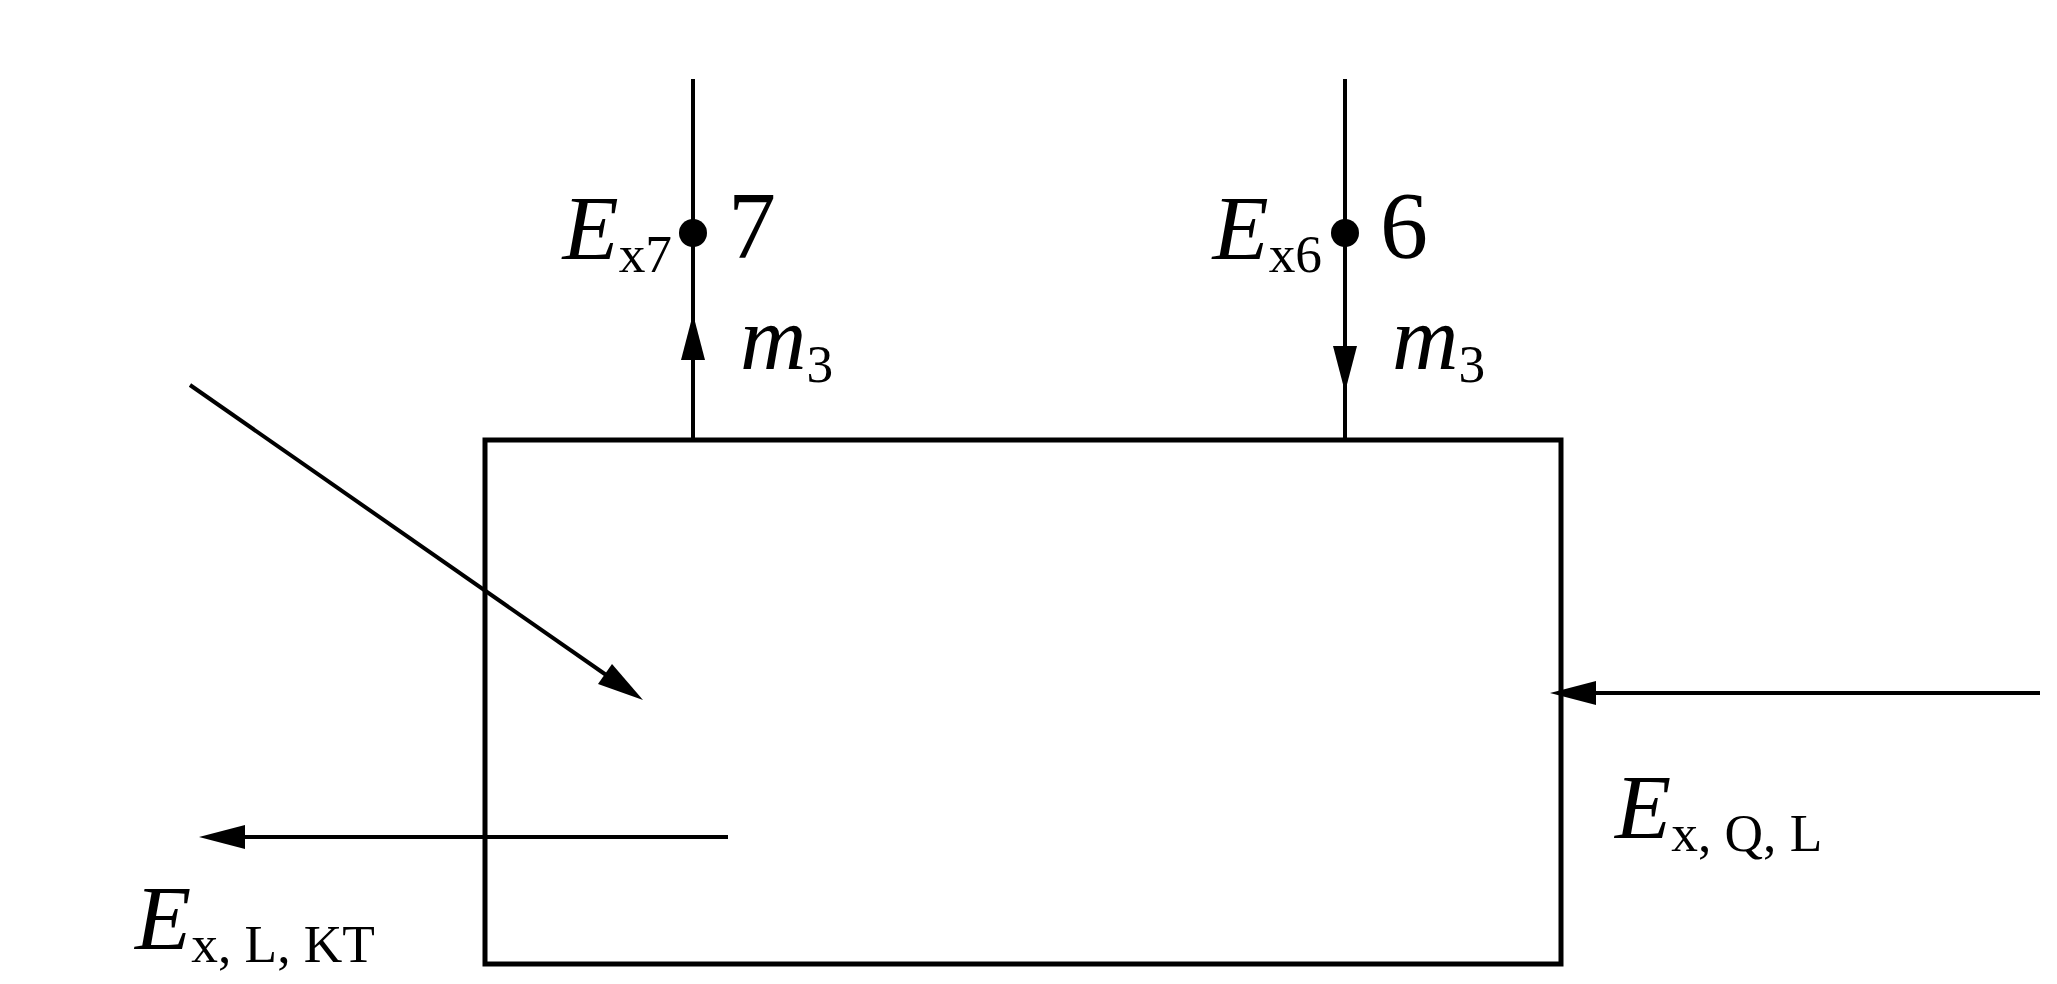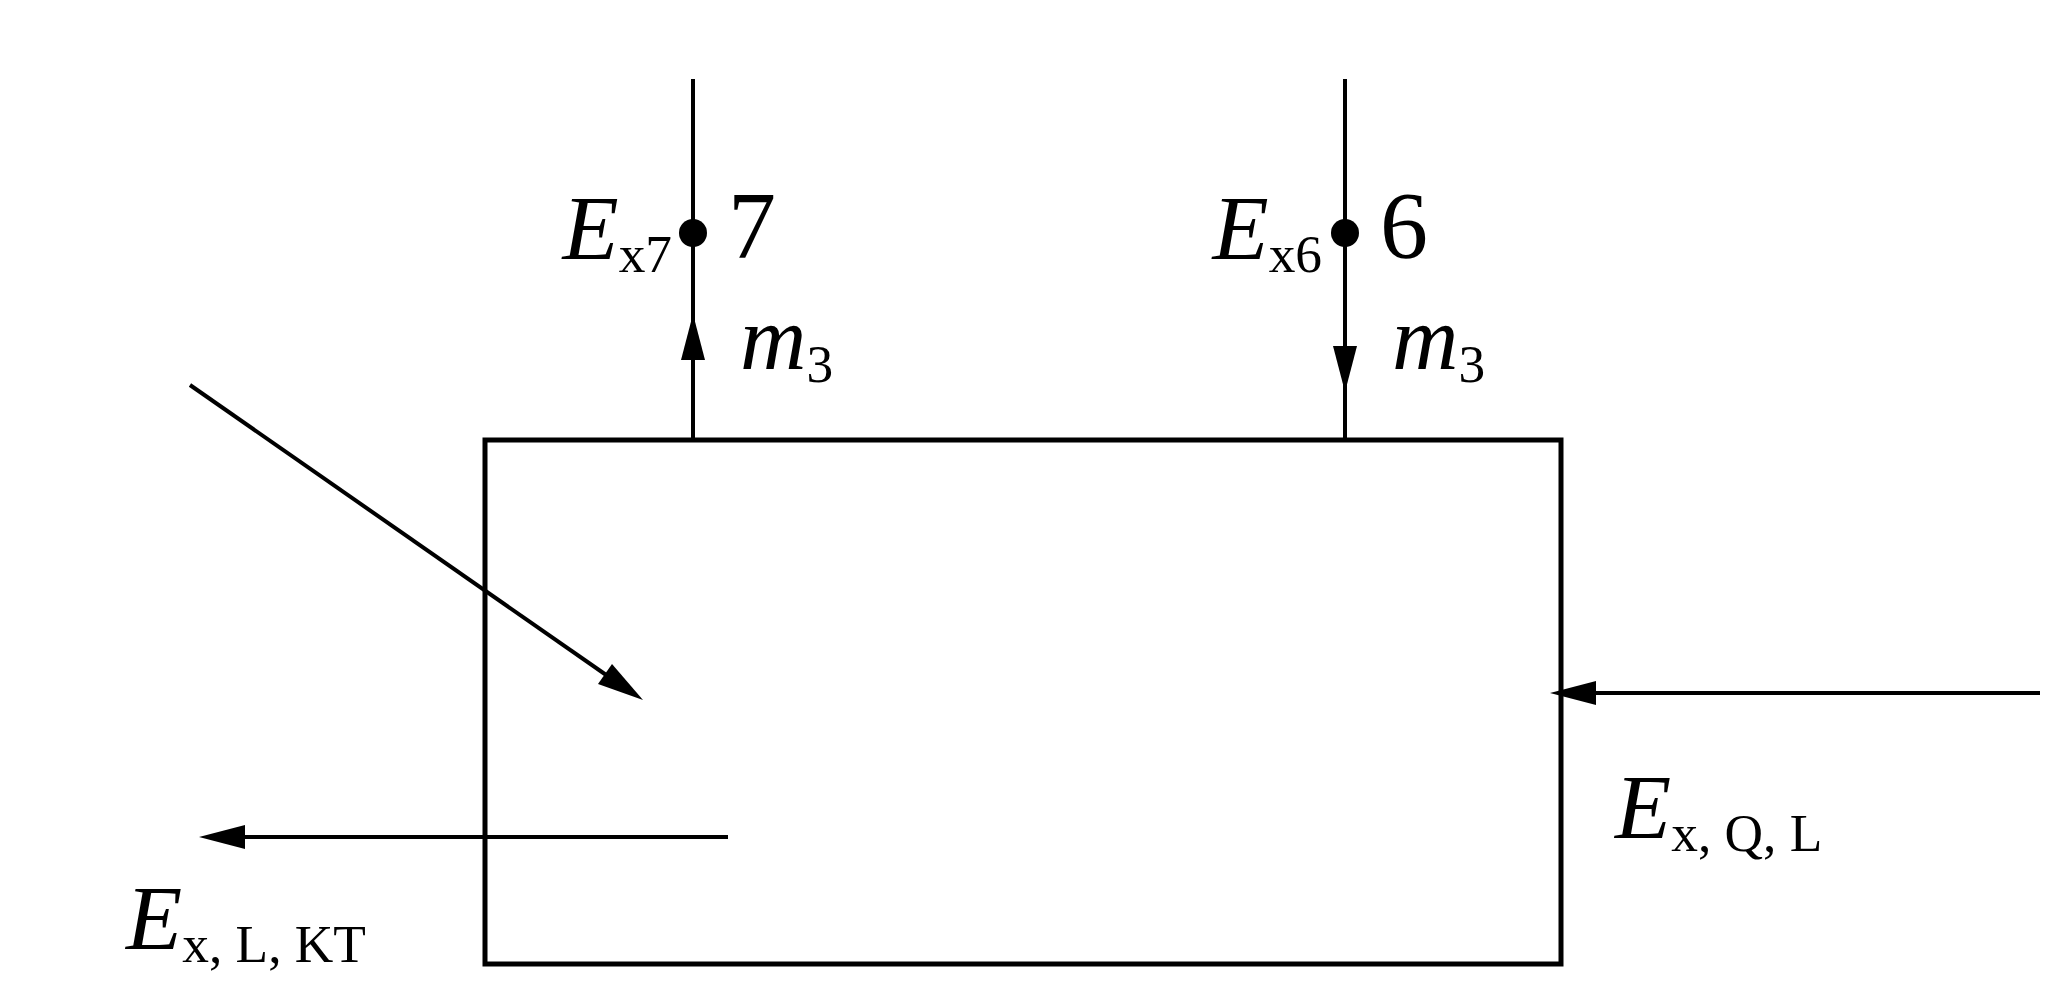--- a/index.html
+++ b/index.html
@@ -93,17 +93,17 @@
   </div>
 
   <div class="label" style="left:1392px; top:292px;">
     <span class="base">m</span><span class="sub">3</span>
   </div>
 
   <div class="label" style="left:1615px; top:728px;margin-top:33px;">
     <span class="base">E</span><span class="sub">x, Q, L</span>
   </div>
 
-  <div class="label" style="left:126px; top:872px;">
+  <div class="label" style="left:135px; top:872px;">
     <span class="base">E</span><span class="sub">x, L, KT</span>
   </div>
 
 </div>
 
 </body></html>

